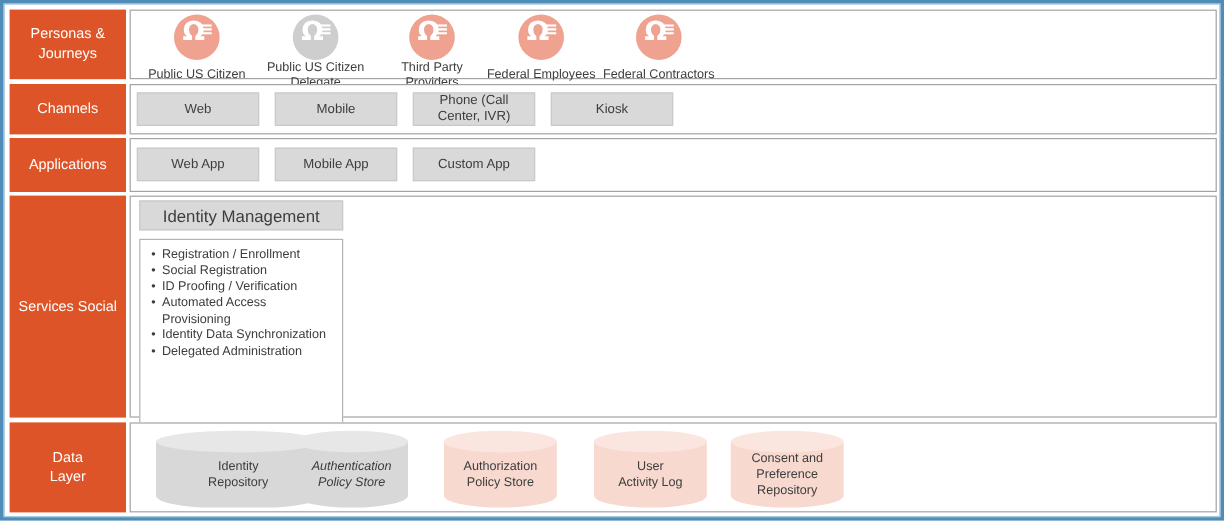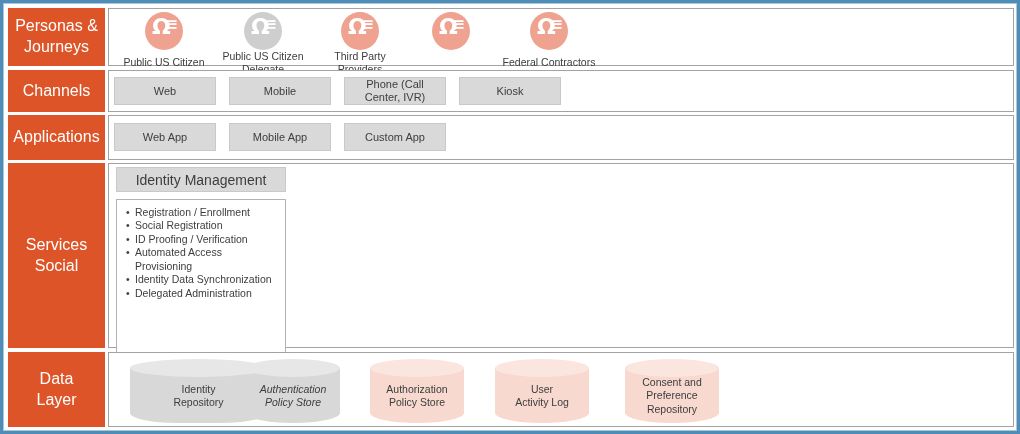--- a/index.html
+++ b/index.html
@@ -12,21 +12,21 @@
   .row { position:absolute; left:5px; right:3px; }
   #row-personas     { top:5px;   height:58px; }
   #row-channels     { top:67px;  height:42px; }
   #row-applications { top:112px; height:45px; }
   #row-services     { top:160px; height:185px; }
   #row-data         { top:349px; height:75px; }
 
   .row-label { position:absolute; left:0; top:0; bottom:0; width:97px;
                background:var(--accent_orange); color:#ffffff;
                display:flex; align-items:center; justify-content:center;
-               text-align:center; font-size:16px; line-height:1.3; white-space:pre-line; }
+               text-align:center; font-size:12px; line-height:1.3; white-space:pre-line; }
   .row-content { position:absolute; left:100px; right:0; top:0; bottom:0;
                  background:#fff; border:1px solid var(--row_border); box-sizing:border-box; }
 
   
   .personas-strip { position:absolute; inset:0; }
   .persona { position:absolute; top:3px; width:104px;
              display:flex; flex-direction:column; align-items:center; }
   .personas-strip .persona:nth-child(1){ left:3px; }
   .personas-strip .persona:nth-child(2){ left:102px; }
   .personas-strip .persona:nth-child(3){ left:199px; }
@@ -66,21 +66,21 @@
   .svc-list li { position:relative; padding-left:11px; }
   .svc-list li::before { content:"\2022"; position:absolute; left:2px; }
 
   
   .data-strip { position:absolute; inset:0; }
   .cyl { position:absolute; top:6px; width:94px; height:64px; }
   .data-strip .cyl:nth-child(1){ left:21px;padding-left:43px; }
   .data-strip .cyl:nth-child(2){ left:137px;font-style:italic; }
   .data-strip .cyl:nth-child(3){ left:261px; }
   .data-strip .cyl:nth-child(4){ left:386px; }
-  .data-strip .cyl:nth-child(5){ left:516px;text-decoration:underline; }
+  .data-strip .cyl:nth-child(5){ left:500px;text-decoration:underline; }
   .cyl-top  { position:absolute; left:0; right:0; top:0; height:18px;
               border-radius:50%; z-index:2; }
   .cyl-body { position:absolute; left:0; right:0; top:9px; bottom:0;
               border-radius:0 0 47px 47px / 0 0 10px 10px; }
   .cyl.gray .cyl-top  { background:var(--cyl_gray_top); }
   .cyl.gray .cyl-body { background:var(--cyl_gray); }
   .cyl.pink .cyl-top  { background:var(--cyl_pink_top); }
   .cyl.pink .cyl-body { background:var(--cyl_pink); }
   .cyl-label { position:absolute; left:2px; right:2px; top:10px; bottom:0;
                display:flex; align-items:center; justify-content:center;
@@ -119,20 +119,21 @@
     </div>
     <div class="persona-label">Third Party
 Providers</div>
   </div>
 
   <div class="persona">
     <div class="persona-icon salmon">
       <span class="omega">Ω</span>
       <span class="lines">≡</span>
     </div>
+    <div class="persona-label">Federal Employees</div>
   </div>
 
   <div class="persona">
     <div class="persona-icon salmon">
       <span class="omega">Ω</span>
       <span class="lines">≡</span>
     </div>
     <div class="persona-label">Federal Contractors</div>
   </div>
 </div>

